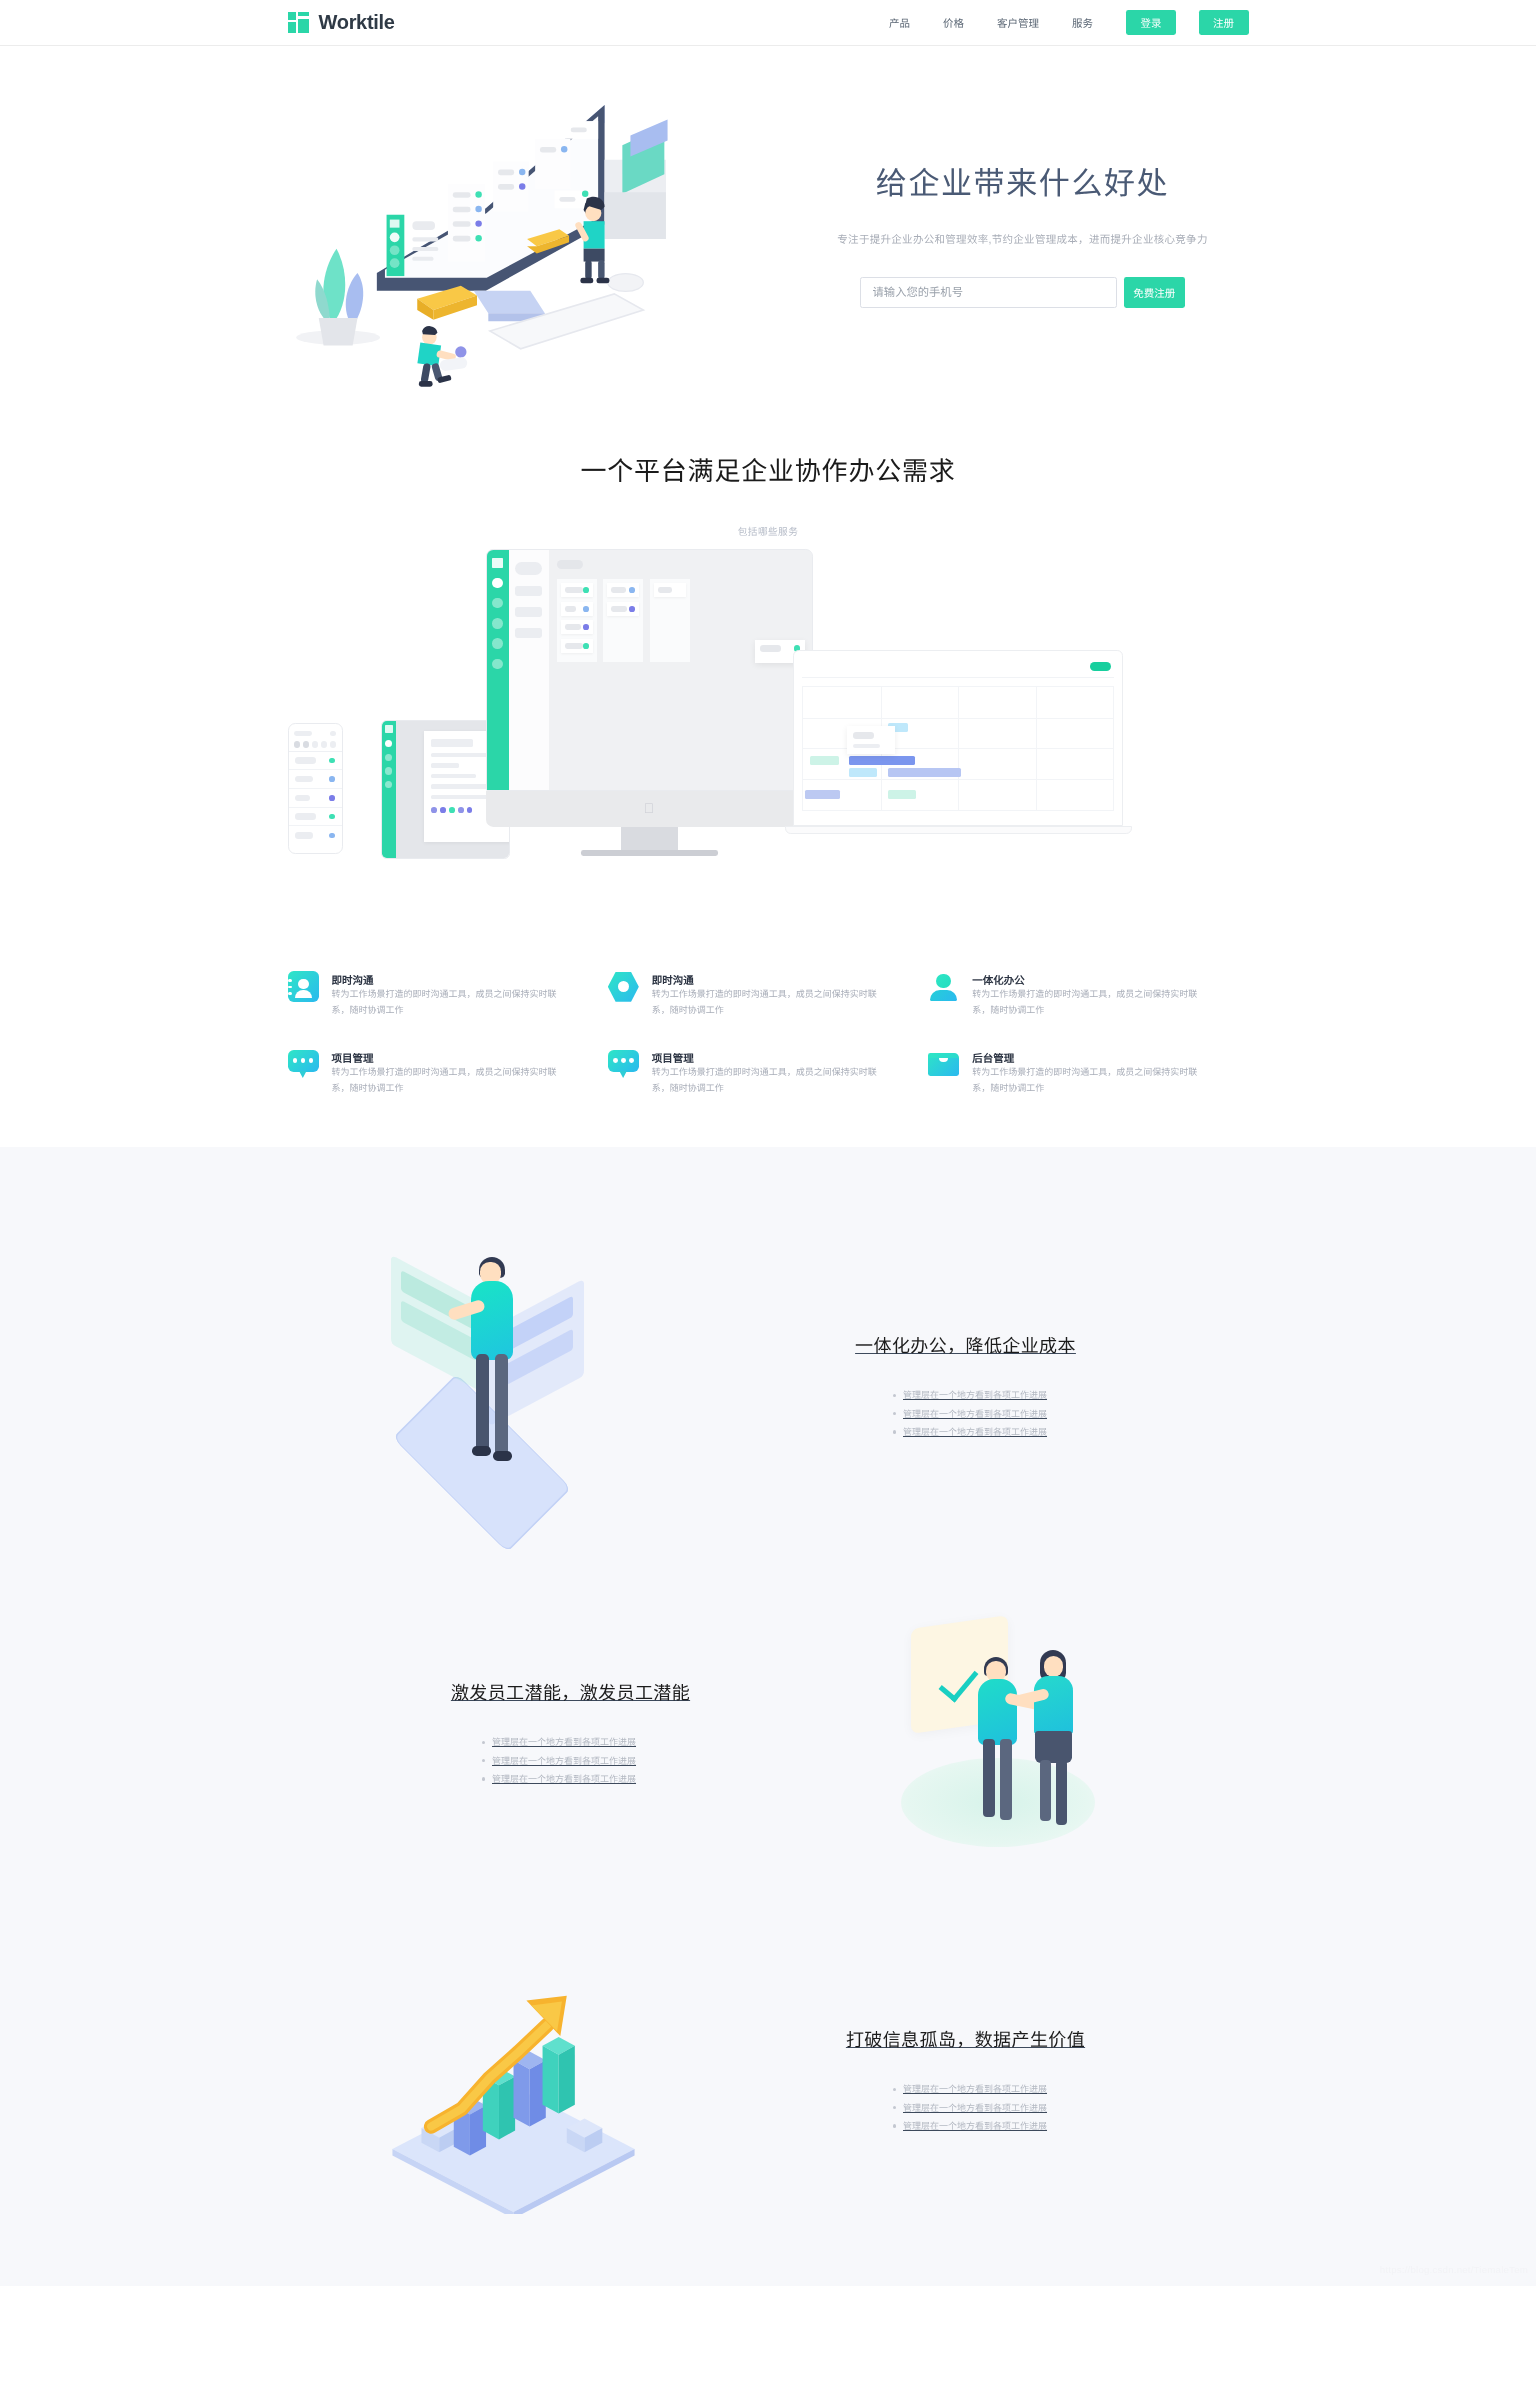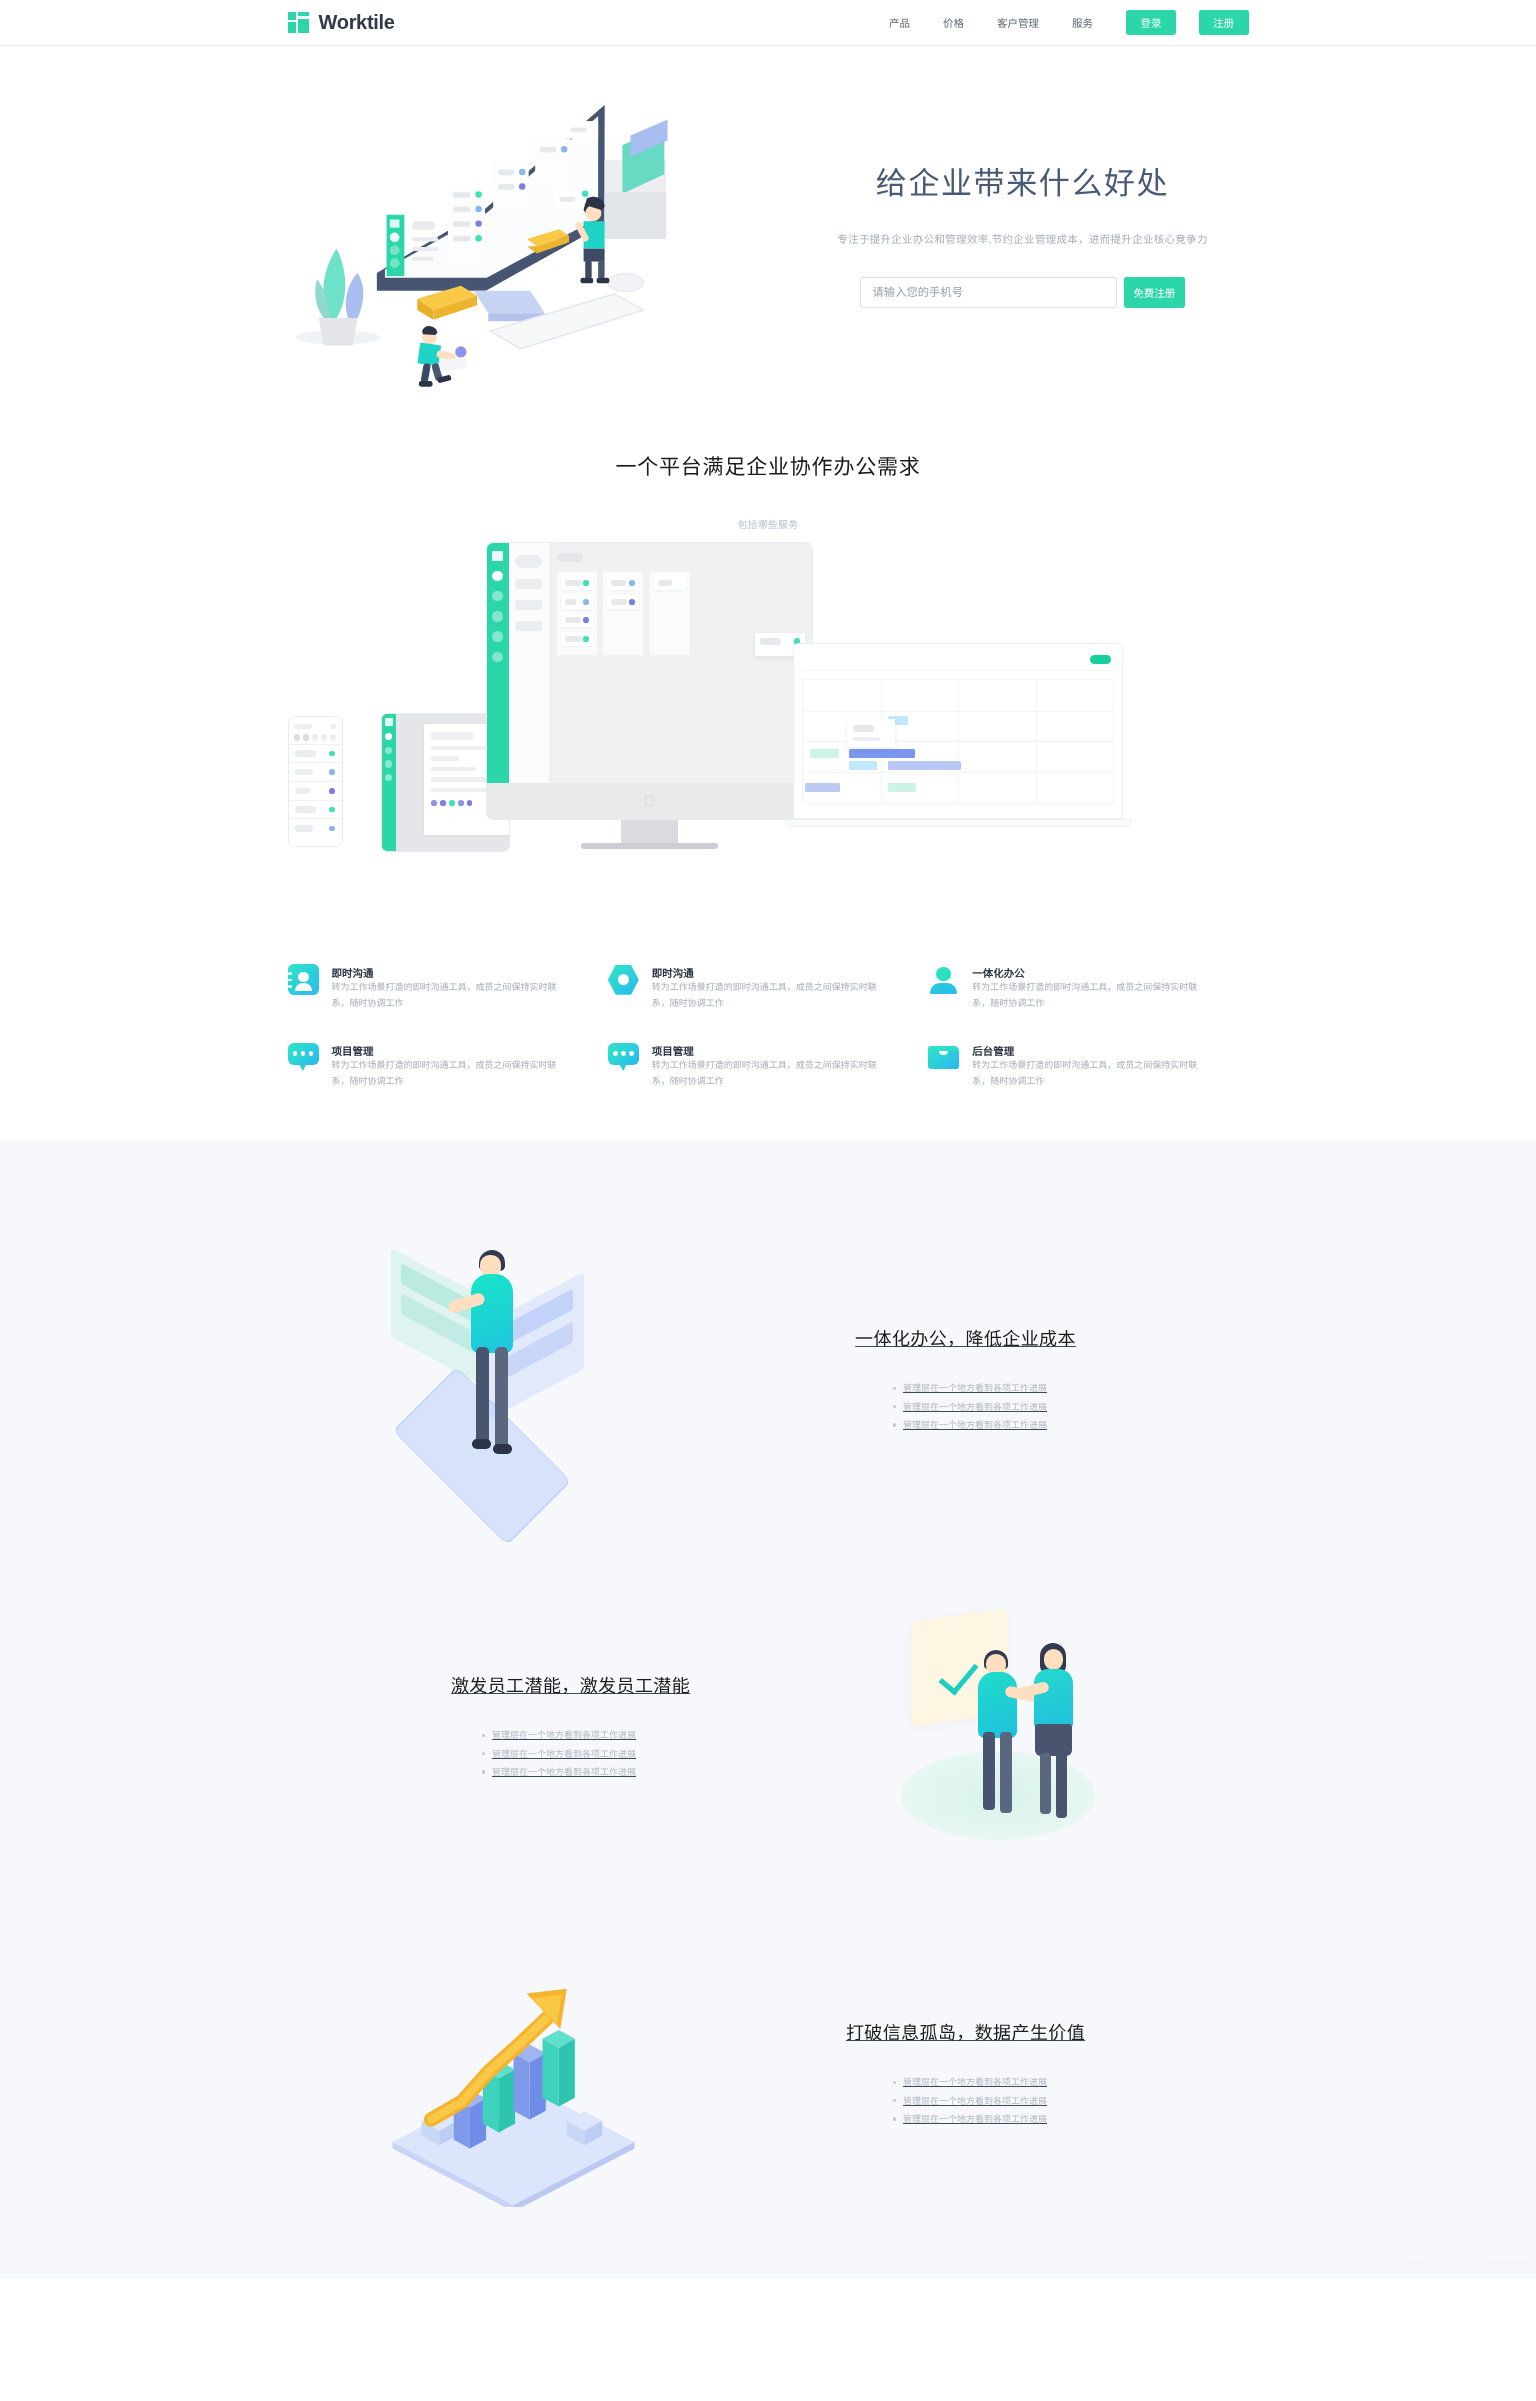--- a/index.html
+++ b/index.html
@@ -135,21 +135,21 @@
     cursor: pointer;
     font-family: inherit;
   }
 
   
   .section { width: 1536px; position: relative; }
   .section.white { background: #ffffff; }
   .section.grey { background: #f7f8fb; }
   .sec-head { text-align: center; }
   .sec-title {
-    font-size: 21px;
+    font-size: 26px;
     font-weight: 500;
     color: #1b1b1b;
     letter-spacing: 0.8px;
   }
   .sec-sub {
     margin-top: 37px;
     font-size: 9.7px;
     color: #b6bcc8;
     letter-spacing: 0.4px;
   }

